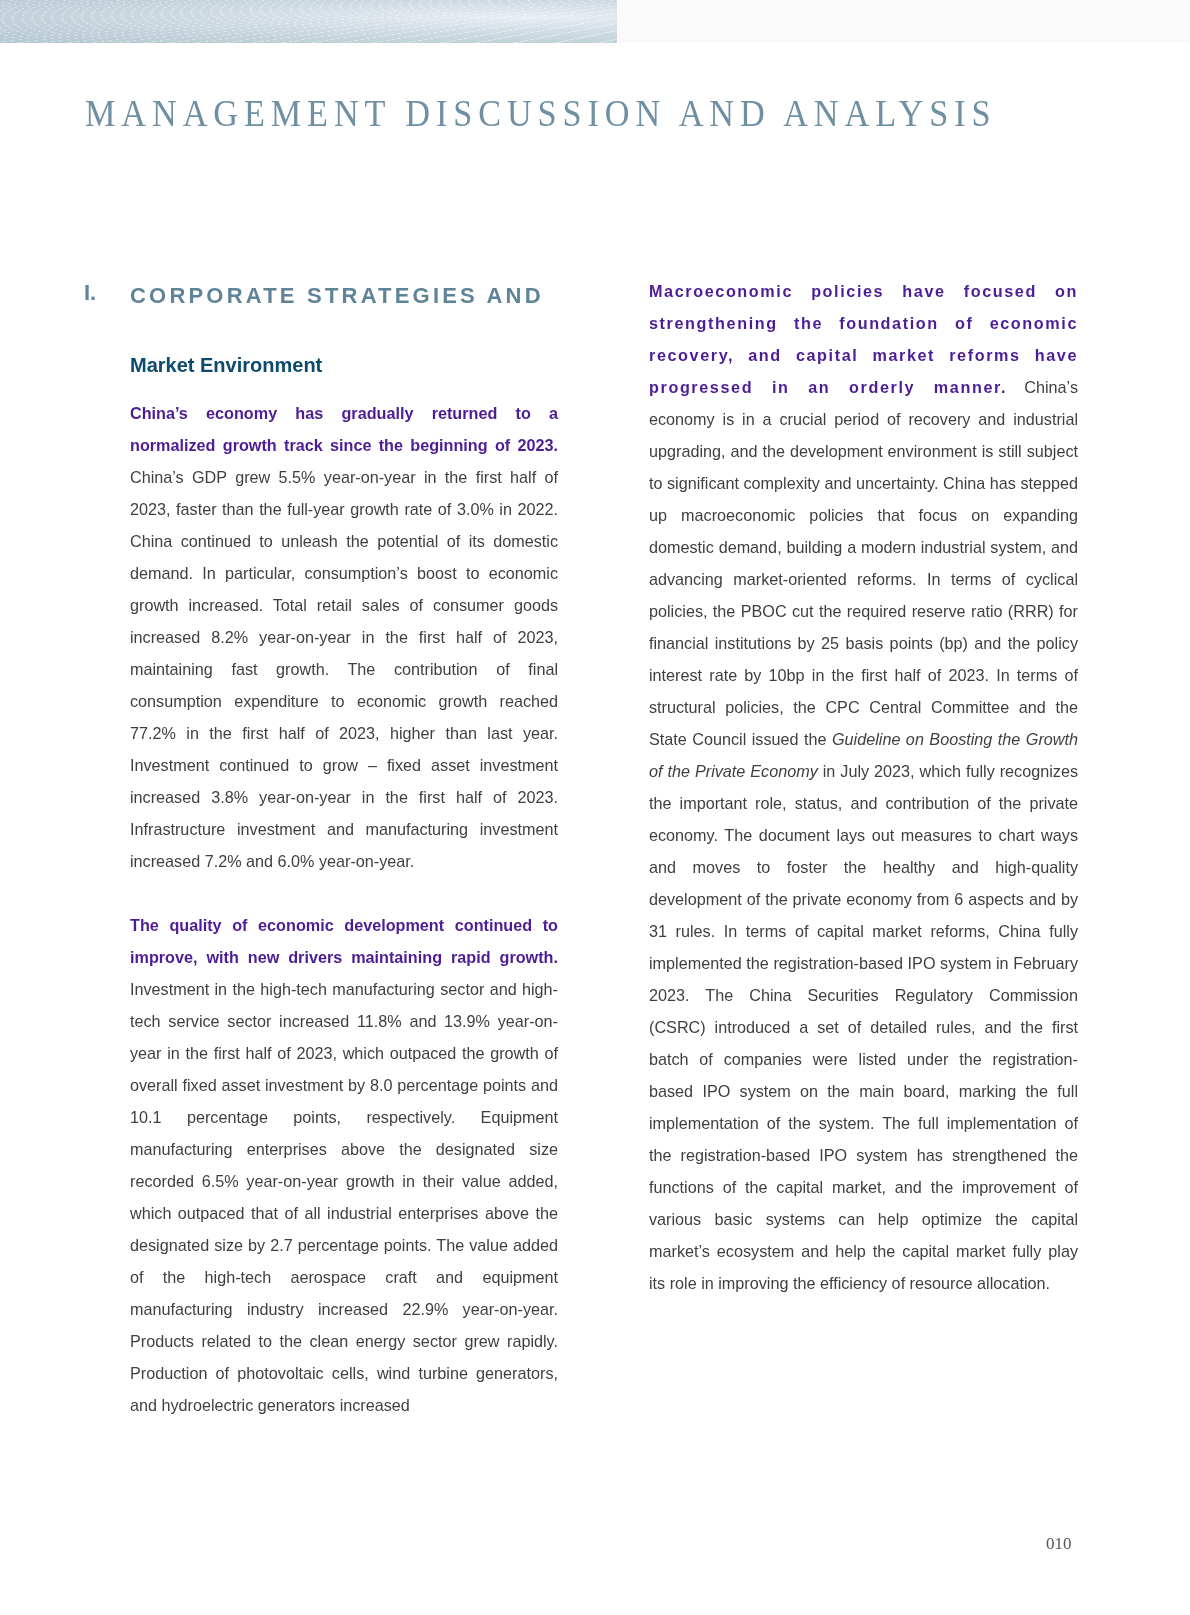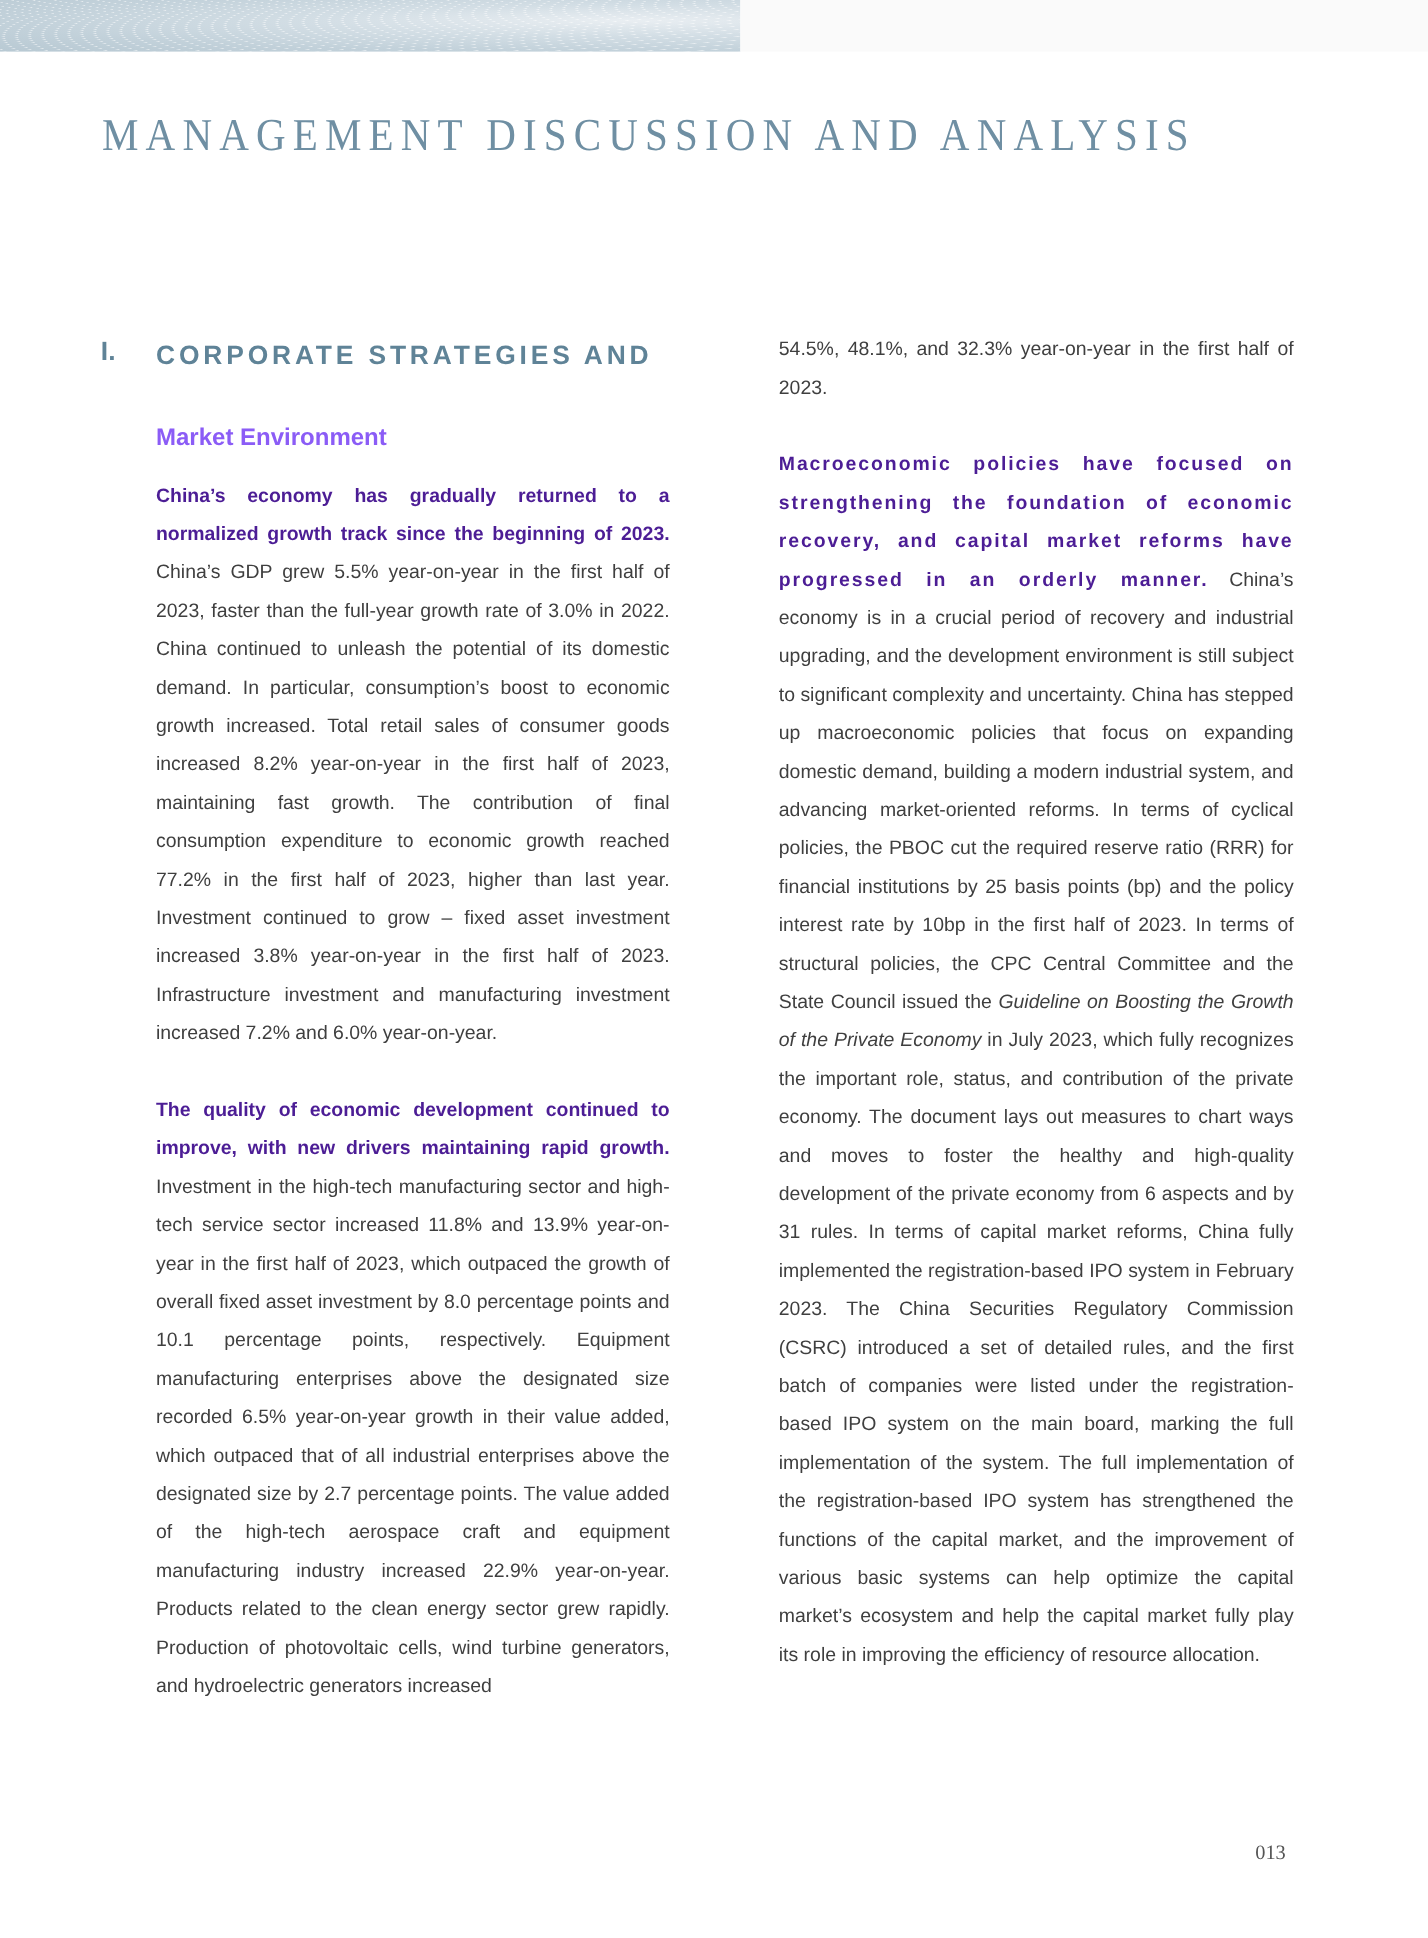--- a/index.html
+++ b/index.html
@@ -30,21 +30,21 @@
     font-size: 22px; font-weight: bold; color: #5f8397;
   }
   .section-title {
     position: absolute; left: 130px; top: 280px; width: 440px;
     font-size: 22px; font-weight: bold; color: #5f8397;
     letter-spacing: 3.2px; line-height: 31px;
   }
   .section-title .l2 { letter-spacing: 0.5px; }
   .subhead {
     position: absolute; left: 130px; top: 354px;
-    font-size: 20px; font-weight: bold; color: #8b5cf6;
+    font-size: 20px; font-weight: bold; color: #0c4a6e;
   }
   .col {
     position: absolute; width: 428px;
     font-size: 16.2px; line-height: 32px; color: #3f3f3f;
     text-align: justify;
   }
   .col-left { left: 130px; top: 397px; }
   .col-right { left: 649px; top: 275px; width: 429px; }
   .col p { margin: 0; }
   .col p + p { margin-top: 32px; }
@@ -74,19 +74,18 @@
 <div class="col col-left">
   <p>
     <span class="lead">China’s economy has gradually returned to a normalized growth track since the beginning of 2023.</span><span> China’s GDP grew 5.5% year-on-year in the first half of 2023, faster than the full-year growth rate of 3.0% in 2022. China continued to unleash the potential of its domestic demand. In particular, consumption’s boost to economic growth increased. Total retail sales of consumer goods increased 8.2% year-on-year in the first half of 2023, maintaining fast growth. The contribution of final consumption expenditure to economic growth reached 77.2% in the first half of 2023, higher than last year. Investment continued to grow – fixed asset investment increased 3.8% year-on-year in the first half of 2023. Infrastructure investment and manufacturing investment increased 7.2% and 6.0% year-on-year.</span>
   </p>
   <p>
     <span class="lead">The quality of economic development continued to improve, with new drivers maintaining rapid growth.</span><span> Investment in the high-tech manufacturing sector and high-tech service sector increased 11.8% and 13.9% year-on-year in the first half of 2023, which outpaced the growth of overall fixed asset investment by 8.0 percentage points and 10.1 percentage points, respectively. Equipment manufacturing enterprises above the designated size recorded 6.5% year-on-year growth in their value added, which outpaced that of all industrial enterprises above the designated size by 2.7 percentage points. The value added of the high-tech aerospace craft and equipment manufacturing industry increased 22.9% year-on-year. Products related to the clean energy sector grew rapidly. Production of photovoltaic cells, wind turbine generators, and hydroelectric generators increased</span>
   </p>
 </div>
 
 <div class="col col-right">
-  <p>54.5%, 48.1%, and 32.3% year-on-year in the first half of 2023.</p>
   <p>
     <span class="lead spaced">Macroeconomic policies have focused on strengthening the foundation of economic recovery, and capital market reforms have progressed in an orderly manner.</span><span> China’s economy is in a crucial period of recovery and industrial upgrading, and the development environment is still subject to significant complexity and uncertainty. China has stepped up macroeconomic policies that focus on expanding domestic demand, building a modern industrial system, and advancing market-oriented reforms. In terms of cyclical policies, the PBOC cut the required reserve ratio (RRR) for financial institutions by 25 basis points (bp) and the policy interest rate by 10bp in the first half of 2023. In terms of structural policies, the CPC Central Committee and the State Council issued the </span><em>Guideline on Boosting the Growth of the Private Economy</em><span> in July 2023, which fully recognizes the important role, status, and contribution of the private economy. The document lays out measures to chart ways and moves to foster the healthy and high-quality development of the private economy from 6 aspects and by 31 rules. In terms of capital market reforms, China fully implemented the registration-based IPO system in February 2023. The China Securities Regulatory Commission (CSRC) introduced a set of detailed rules, and the first batch of companies were listed under the registration-based IPO system on the main board, marking the full implementation of the system. The full implementation of the registration-based IPO system has strengthened the functions of the capital market, and the improvement of various basic systems can help optimize the capital market’s ecosystem and help the capital market fully play its role in improving the efficiency of resource allocation.</span>
   </p>
 </div>
 
-<div class="page-number">013</div>
+<div class="page-number">010</div>
 
 </body></html>

